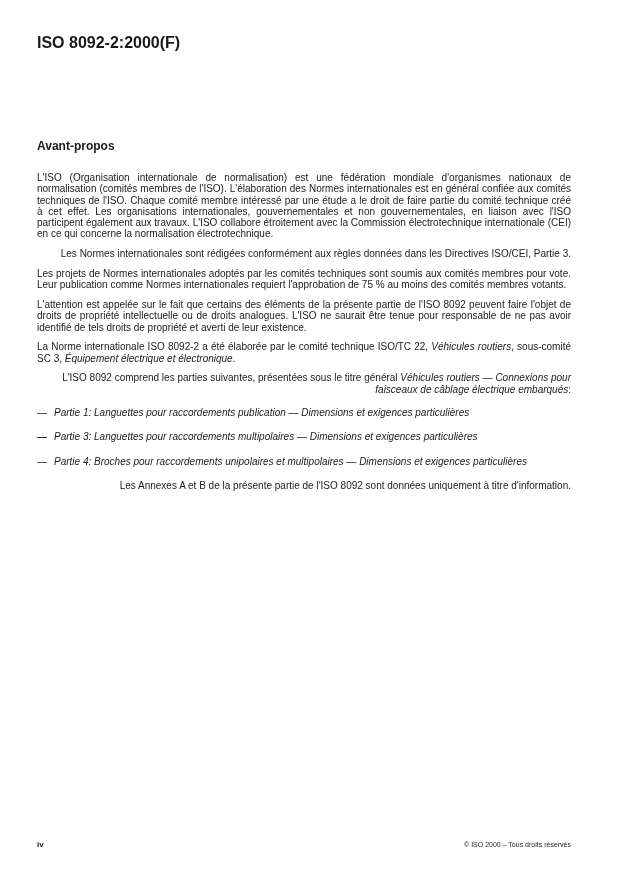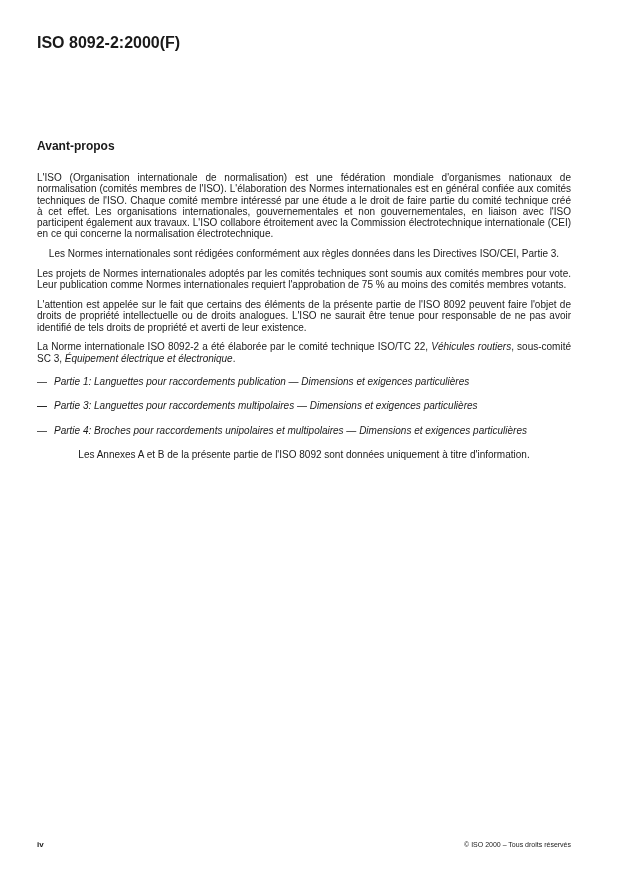--- a/index.html
+++ b/index.html
@@ -2,41 +2,42 @@
 <html><head>
 <meta charset="utf-8">
 <style>
   html, body { margin: 0; padding: 0; background: #ffffff; }
   body { width: 619px; height: 877px; position: relative; overflow: hidden;
          font-family: "Liberation Sans", sans-serif; color: #1a1a1a; }
   .page-header { position: absolute; left: 37px; top: 34px; font-size: 16px; font-weight: bold; text-align: right; }
   .title { position: absolute; left: 37px; top: 139px; font-size: 12px; font-weight: bold; margin: 0; }
   .body { position: absolute; left: 37px; top: 172px; width: 534px; font-size: 10px; line-height: 11.25px; }
   .body p { margin: 0 0 8.6px 0; text-align: justify; }
-  .body p.nj { text-align: center; }
+  .body p.nj { text-align: right; }
   .list { margin: 0; padding: 0; list-style: none; }
   .list li { position: relative; padding-left: 17px; margin: 0 0 13.2px 0; font-style: italic; }
   .list li .dash { position: absolute; left: 0; top: 0; font-style: normal; }
   .footer-left { position: absolute; left: 37px; top: 840px; font-size: 8px; font-weight: bold; }
   .footer-right { position: absolute; right: 48px; top: 841px; font-size: 7px; }
   i { }
 </style>
 </head>
 <body>
 
 <div class="page-header">ISO 8092-2:2000(F)</div>
 
 <h1 class="title">Avant-propos</h1>
 
 <div class="body">
   <p>L'ISO (Organisation internationale de normalisation) est une fédération mondiale d'organismes nationaux de normalisation (comités membres de l'ISO). L'élaboration des Normes internationales est en général confiée aux comités techniques de l'ISO. Chaque comité membre intéressé par une étude a le droit de faire partie du comité technique créé à cet effet. Les organisations internationales, gouvernementales et non gouvernementales, en liaison avec l'ISO participent également aux travaux. L'ISO collabore étroitement avec la Commission électrotechnique internationale (CEI) en ce qui concerne la normalisation électrotechnique.</p>
   <p class="nj">Les Normes internationales sont rédigées conformément aux règles données dans les Directives ISO/CEI, Partie 3.</p>
   <p>Les projets de Normes internationales adoptés par les comités techniques sont soumis aux comités membres pour vote. Leur publication comme Normes internationales requiert l'approbation de 75 % au moins des comités membres votants.</p>
   <p>L'attention est appelée sur le fait que certains des éléments de la présente partie de l'ISO 8092 peuvent faire l'objet de droits de propriété intellectuelle ou de droits analogues. L'ISO ne saurait être tenue pour responsable de ne pas avoir identifié de tels droits de propriété et averti de leur existence.</p>
   <p><span>La Norme internationale ISO 8092-2 a été élaborée par le comité technique ISO/TC 22, </span><i>Véhicules routiers</i><span>, sous-comité SC 3, </span><i>Équipement électrique et électronique</i><span>.</span></p>
+  <p class="nj"><span>L'ISO 8092 comprend les parties suivantes, présentées sous le titre général </span><i>Véhicules routiers — Connexions pour faisceaux de câblage électrique embarqués</i><span>:</span></p>
 
   <ul class="list" style="margin-top:12px;">
     <li><span class="dash">—</span><span>Partie 1: Languettes pour raccordements publication — Dimensions et exigences particulières</span></li>
     <li><span class="dash">—</span></li>
     <li><span class="dash">—</span><span>Partie 3: Languettes pour raccordements multipolaires — Dimensions et exigences particulières</span></li>
     <li><span class="dash">—</span><span>Partie 4: Broches pour raccordements unipolaires et multipolaires — Dimensions et exigences particulières</span></li>
   </ul>
 
   <p class="nj">Les Annexes A et B de la présente partie de l'ISO 8092 sont données uniquement à titre d'information.</p>
 </div>

